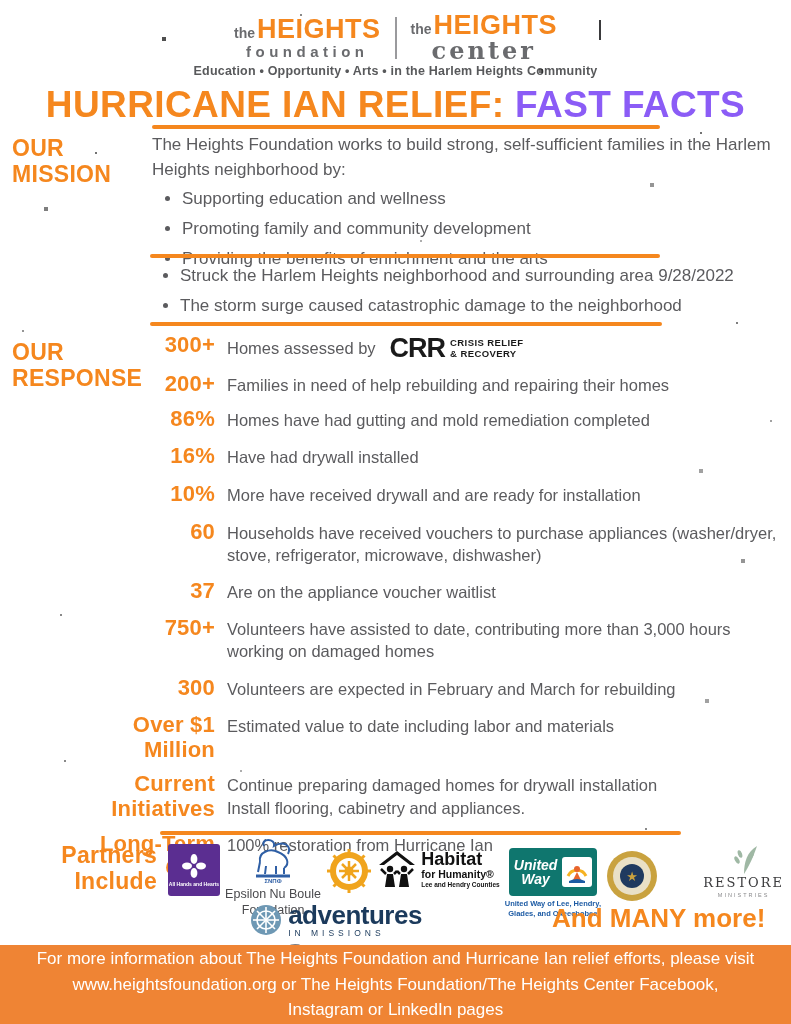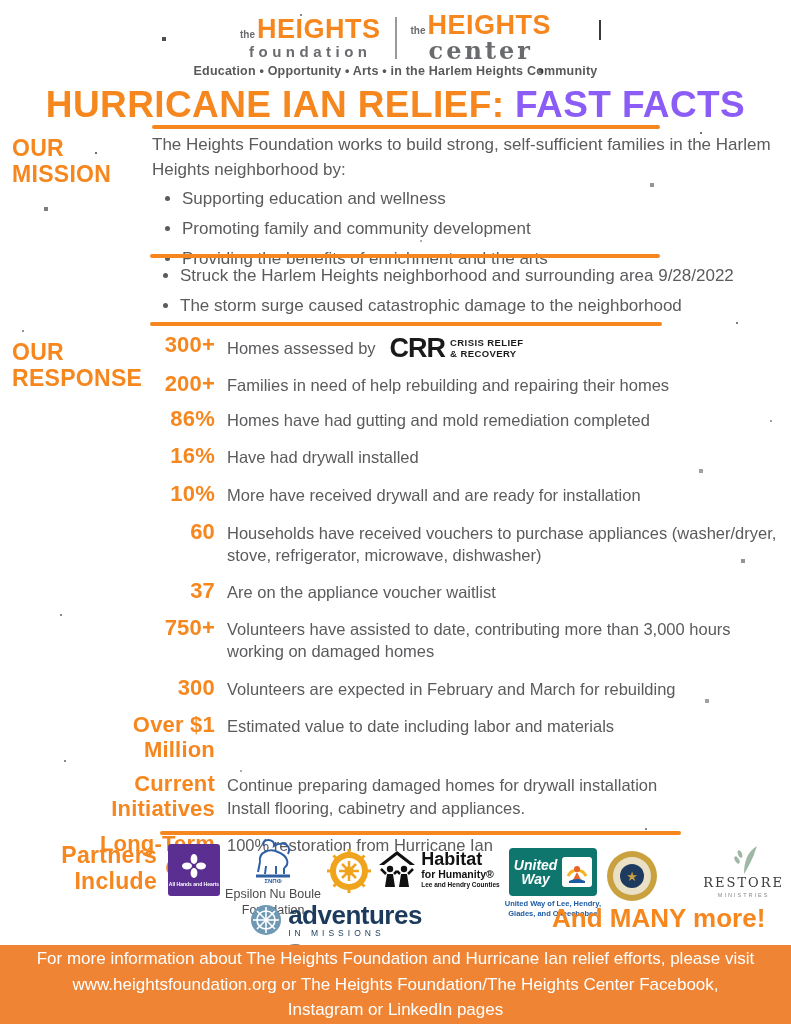--- a/index.html
+++ b/index.html
@@ -8,21 +8,21 @@
   #page {
     position:relative; width:791px; height:1024px; margin:0 auto;
     background:#ffffff; overflow:hidden; color:#5b5b5e;
   }
   .abs { position:absolute; }
 
   
   .logo-row { top:12px; left:0; width:100%; display:flex; justify-content:center; align-items:center; gap:14px; }
   .logo-block { display:flex; flex-direction:column; align-items:center; line-height:1; }
   .logo-top { display:flex; align-items:flex-end; gap:2px; }
-  .logo-the { font-size:10px; font-weight:700; color:#6a6b6e; padding-bottom:3px; }
+  .logo-the { font-size:14px; font-weight:700; color:#6a6b6e; padding-bottom:3px; }
   .logo-heights { font-size:27px; font-weight:800; color:#f5871e; letter-spacing:.5px; }
   .logo-foundation { font-size:15px; font-weight:700; color:#6a6b6e; letter-spacing:4.5px; margin-top:1px; }
   .logo-center { font-family:"DejaVu Serif", serif; font-size:24px; font-weight:800; color:#6a6b6e; letter-spacing:3px; margin-top:0px; }
   .logo-divider { width:2px; height:42px; background:#9a9a9d; }
   .tagline { top:64px; left:0; width:100%; text-align:center; font-size:12.5px; font-weight:700; color:#58595b; letter-spacing:.2px; }
 
   
   .title { top:84px; left:0; width:100%; text-align:center; font-size:37px; font-weight:800; letter-spacing:.4px; white-space:nowrap; }
   .title .t-orange { color:#f5871e; }
   .title .t-gray { color:#8b5cf6; }

